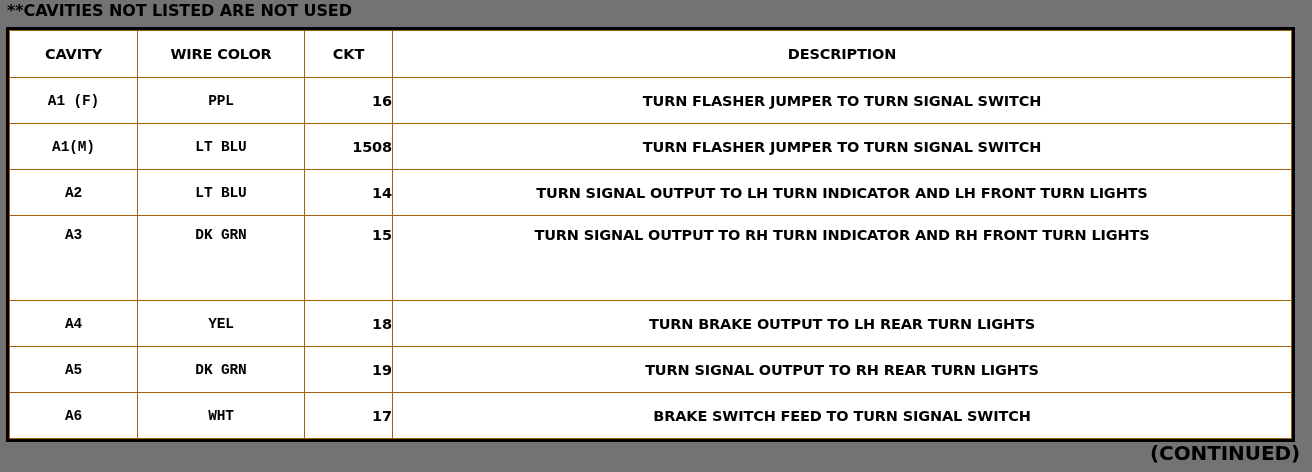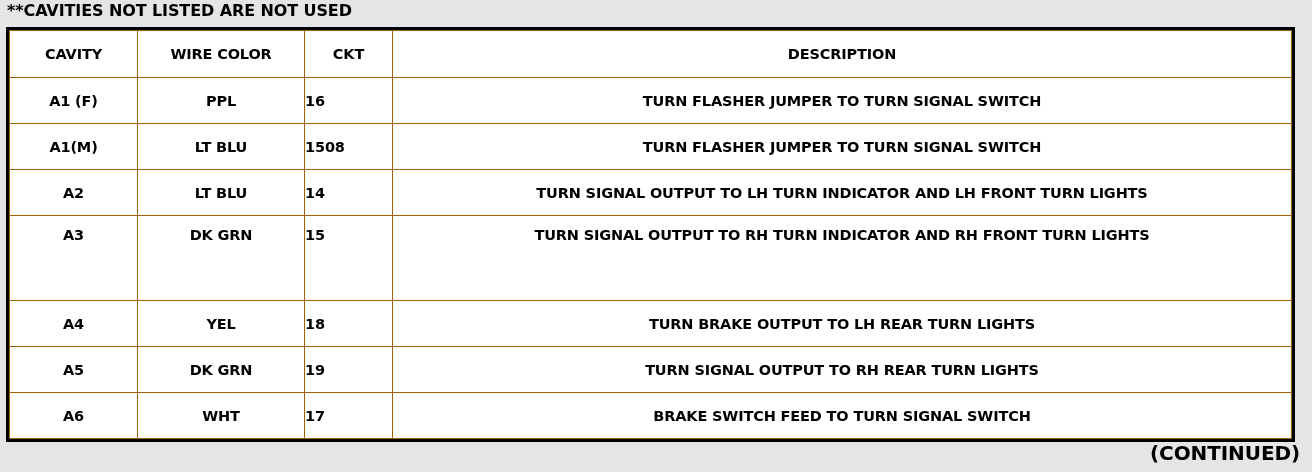--- a/index.html
+++ b/index.html
@@ -5,21 +5,21 @@
   html, body {
     margin: 0;
     padding: 0;
     background: #ffffff;
   }
 
   #page {
     position: relative;
     width: 1312px;
     height: 472px;
-    background: #e5e5e5;
+    background: #737373;
     font-family: "DejaVu Sans", "Liberation Sans", sans-serif;
     overflow: hidden;
   }
 
   
   .note {
     position: absolute;
     left: 7px;
     top: 1px;
     font-size: 16px;
@@ -73,24 +73,25 @@
     vertical-align: middle;
     font-size: 15px;
     letter-spacing: 0.2px;
   }
 
   
   .cell-center {
     text-align: center;
     vertical-align: middle;
     white-space: nowrap;
+    font-family: Liberation Mono, monospace;
   }
 
   .cell-ckt {
-    text-align: left;
+    text-align: right;
     vertical-align: middle;
     white-space: nowrap;
   }
 
   .cell-desc {
     text-align: center;
     vertical-align: middle;
     padding-left: 11px;
     white-space: nowrap;
   }

